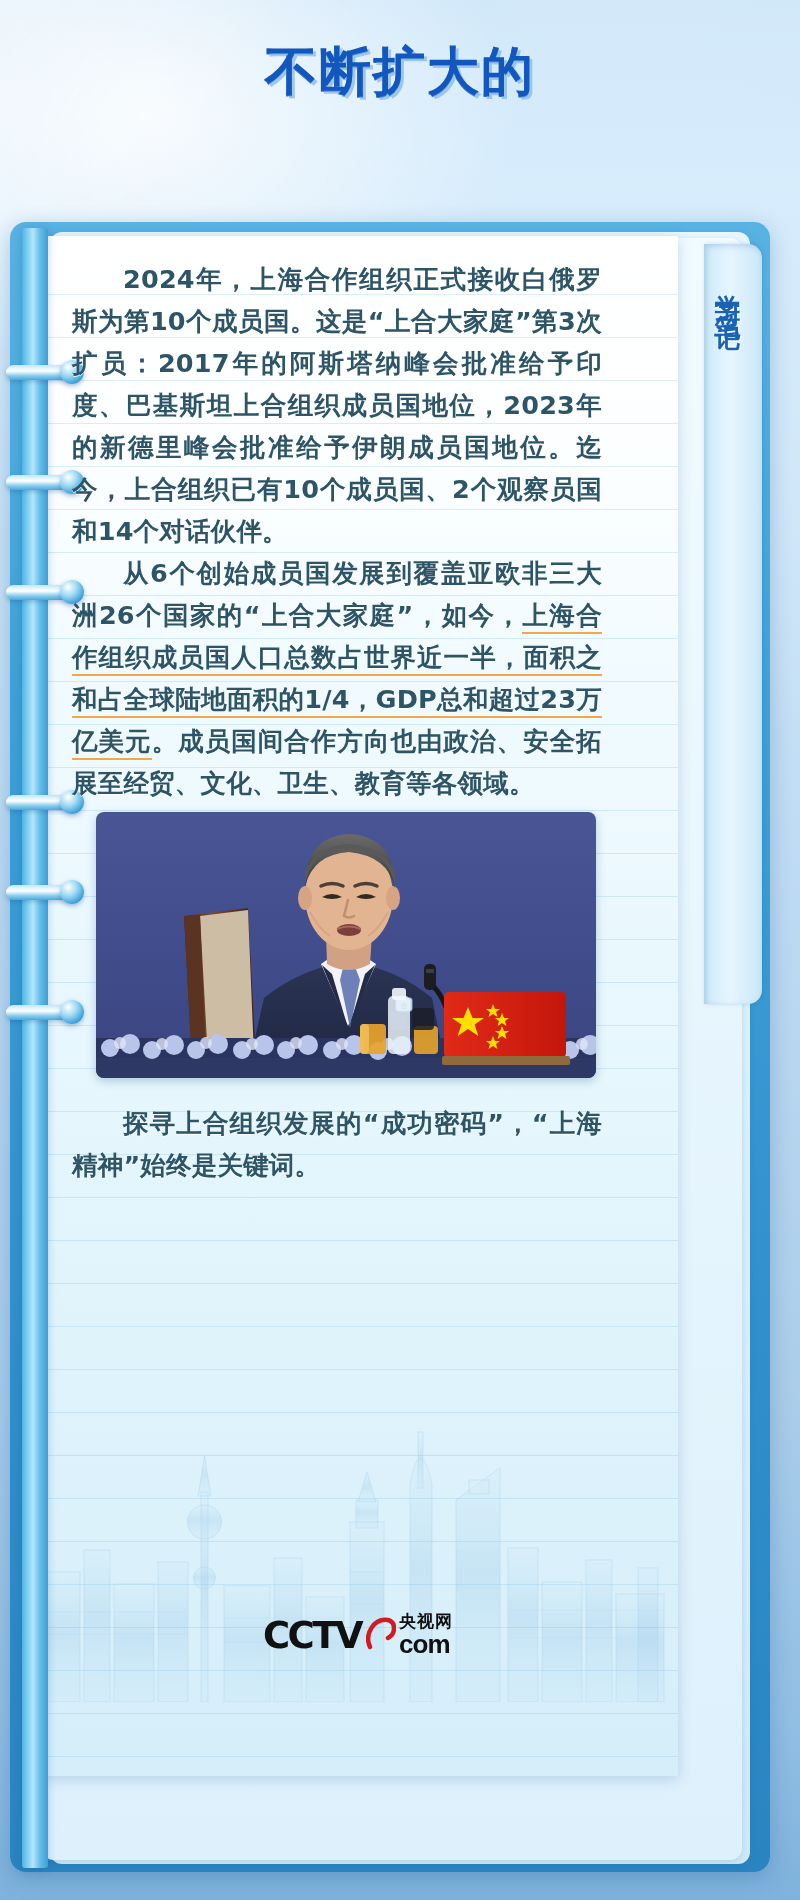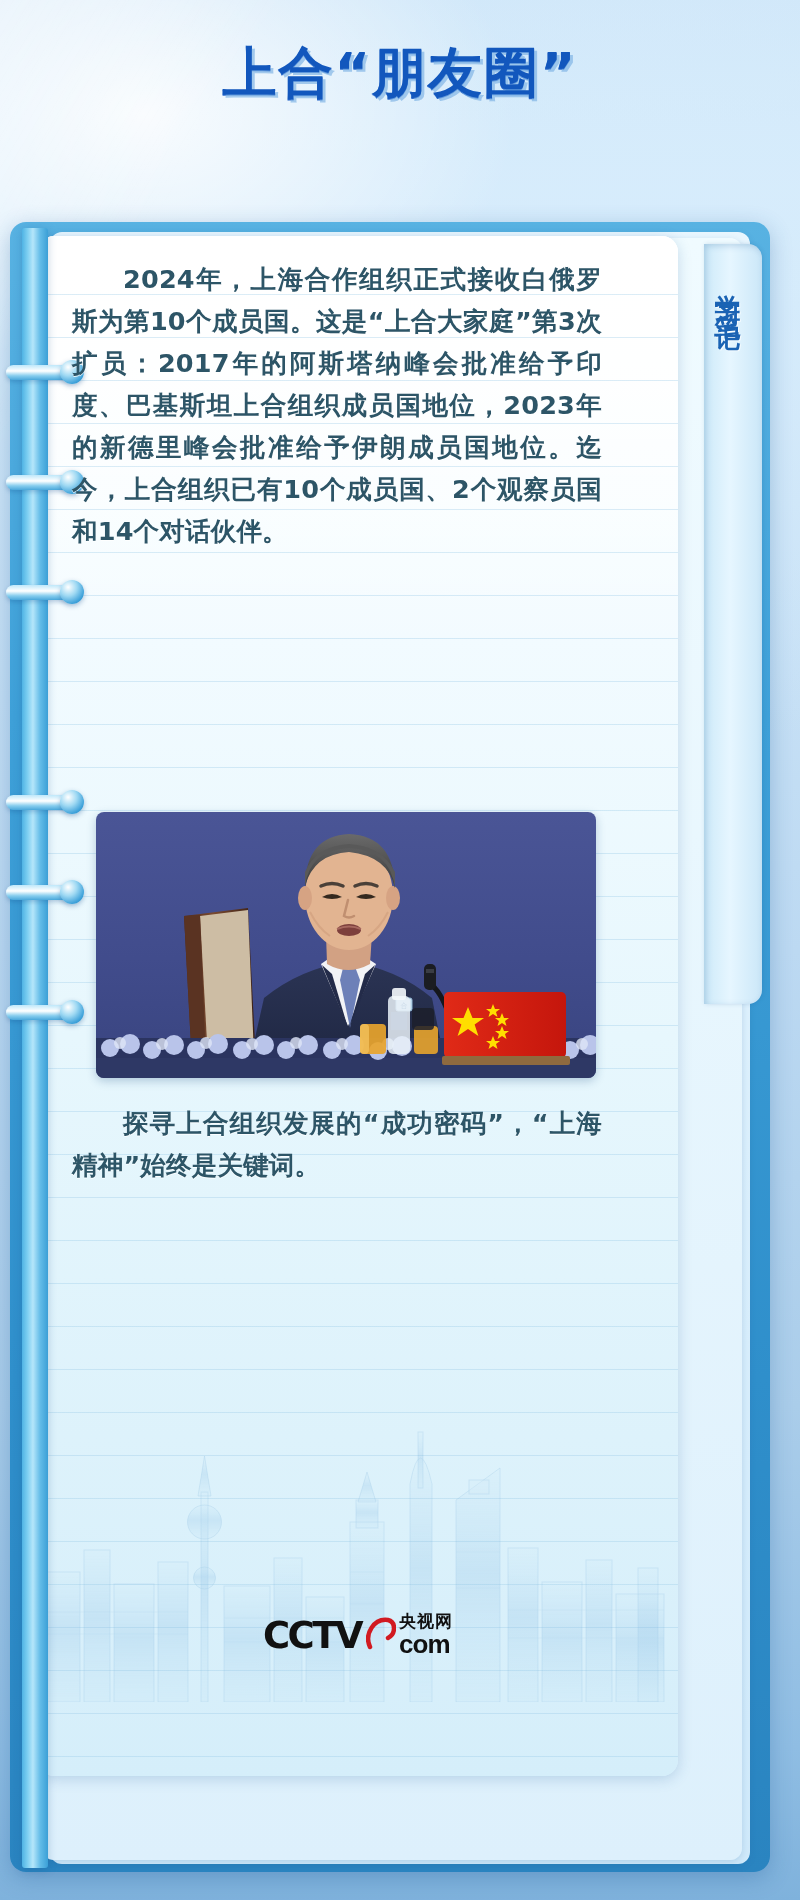--- a/index.html
+++ b/index.html
@@ -80,21 +80,21 @@
     writing-mode:vertical-rl;
     font-family:"DejaVu Serif","Liberation Serif",serif;
     font-size:26px; font-weight:bold; letter-spacing:10px;
     color:#1a63b4;
     text-shadow:1px 1px 0 rgba(255,255,255,.7);
   }
 
   
   #sheet {
     position:absolute; left:28px; top:14px; width:640px; height:1540px;
-    border-radius:16px;
+    border-radius:3px;
     background:
       linear-gradient(180deg,#ffffff 0%, #fdffff 8%, #f2fbff 26%, #e7f7fd 52%, #ddf2fb 78%, #d5eefa 100%);
     box-shadow:0 3px 14px rgba(40,100,160,.22);
     overflow:hidden;
     z-index:6;
   }
   
   #rules {
     position:absolute; left:0; right:0; top:0; bottom:0;
     background-image:repeating-linear-gradient(
@@ -190,21 +190,21 @@
   }
 </style>
 </head>
 <body>
 
 <div id="page">
   <div id="streak"></div>
 </div>
 
 <div id="title-wrap">
-  <div class="title-line l2">上合“朋友圈”</div>
+  <div class="title-line l1">不断扩大的</div>
 </div>
 
 <div id="notebook">
   <div id="book-edge"></div>
   <div class="under-page" id="under-1"></div>
   <div class="under-page" id="under-2"></div>
 
   <div id="tab">
     <div id="tab-label">学习笔记</div>
   </div>
@@ -278,20 +278,21 @@
           <span id="cctv-cn">央视网</span>
           <span id="cctv-com">com</span>
         </div>
       </div>
     </div>
   </div>
 </div>
 
 <div id="article">
   <p>2024年，上海合作组织正式接收白俄罗斯为第10个成员国。这是“上合大家庭”第3次扩员：2017年的阿斯塔纳峰会批准给予印度、巴基斯坦上合组织成员国地位，2023年的新德里峰会批准给予伊朗成员国地位。迄今，上合组织已有10个成员国、2个观察员国和14个对话伙伴。</p>
+  <p><span>从6个创始成员国发展到覆盖亚欧非三大洲26个国家的“上合大家庭”，如今，</span><span class="uline">上海合作组织成员国人口总数占世界近一半，面积之和占全球陆地面积的1/4，GDP总和超过23万亿美元</span><span>。成员国间合作方向也由政治、安全拓展至经贸、文化、卫生、教育等各领域。</span></p>
 </div>
 
 <div id="photo">
   <svg width="500" height="266" viewBox="0 0 500 266">
     <defs>
       <linearGradient id="bgWall" x1="0" y1="0" x2="0" y2="1">
         <stop offset="0%" stop-color="#4a5596"></stop>
         <stop offset="55%" stop-color="#414c8c"></stop>
         <stop offset="100%" stop-color="#39447f"></stop>
       </linearGradient>

